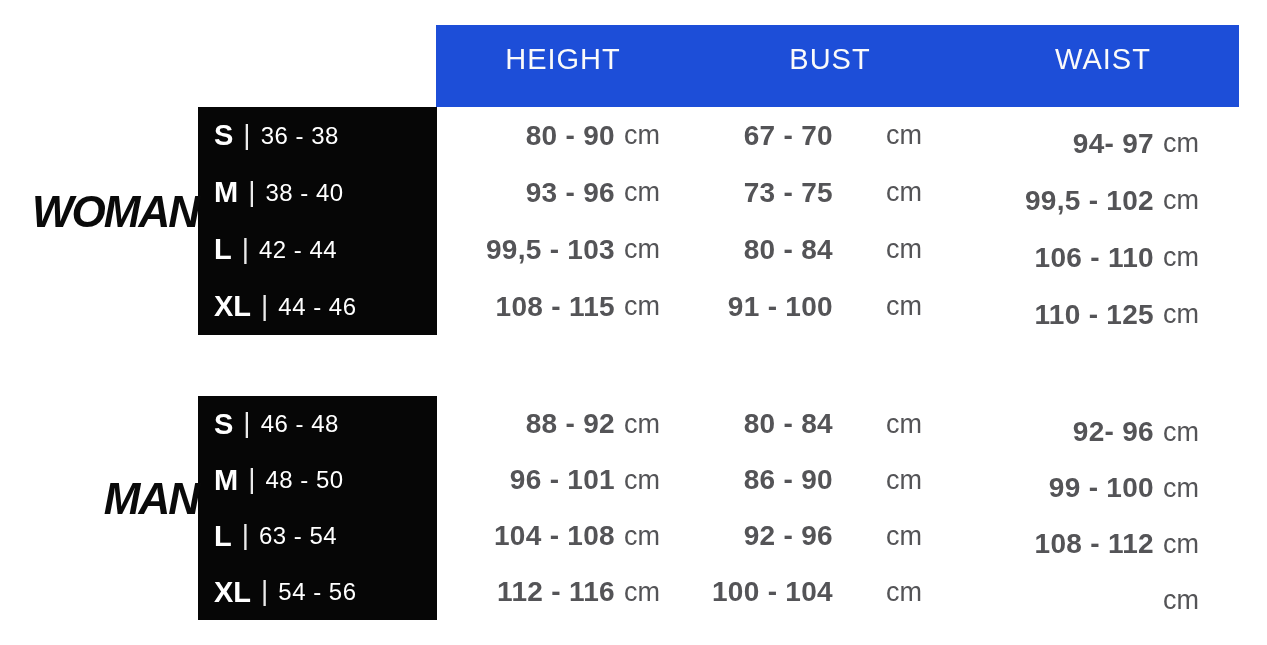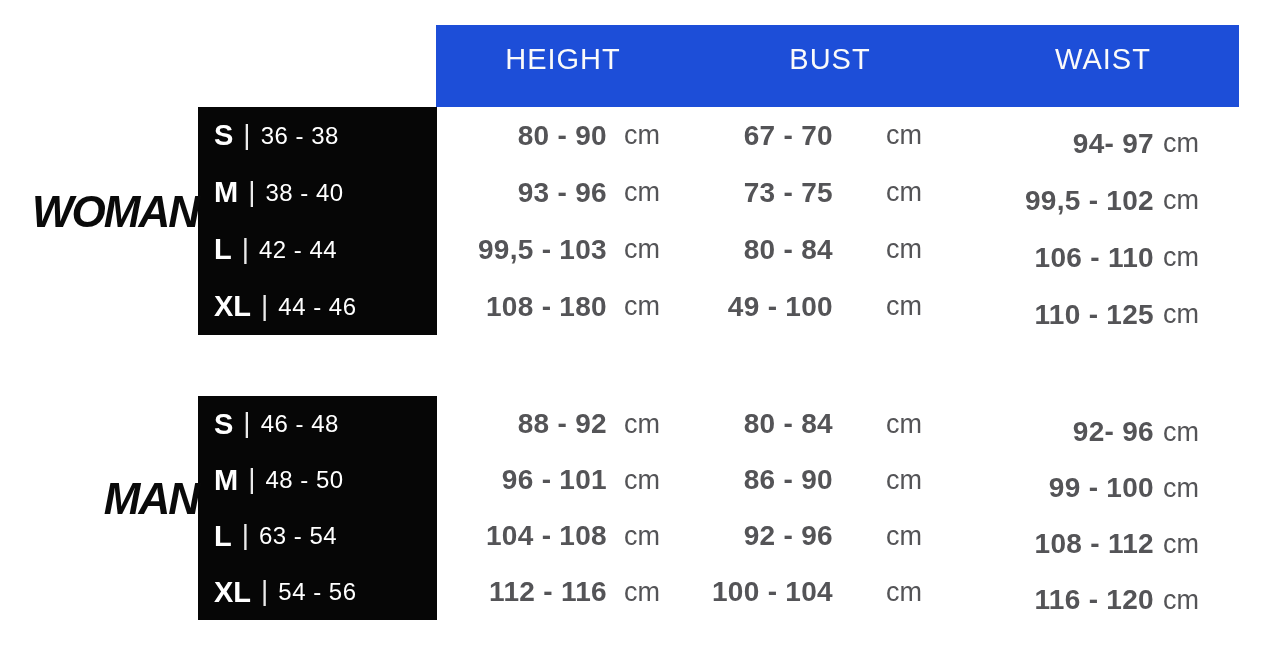--- a/index.html
+++ b/index.html
@@ -45,21 +45,21 @@
     grid-column:2;background:#060606;color:#ffffff;
     display:flex;align-items:center;padding-left:16px;white-space:nowrap;
   }
   .size-letter{font-weight:700;font-size:29px;}
   .sep{font-weight:400;font-size:28px;margin:0 10px;opacity:.92;position:relative;top:-1px;}
   .size-range{font-weight:400;font-size:24px;letter-spacing:.5px;}
 
   .val-cell{
     display:flex;align-items:center;justify-content:flex-end;white-space:nowrap;
   }
-  .c-height{grid-column:3;padding-right:20px;gap:8px;}
+  .c-height{grid-column:3;padding-right:20px;}
   .c-bust{grid-column:4;padding-right:18px;gap:44px;}
   .c-waist{grid-column:5;padding-right:41px;margin-top:16px;}
   .val{font-weight:700;font-size:28px;color:#545457;letter-spacing:.3px;}
   .unit{font-weight:400;font-size:27px;color:#545457;margin-left:9px;}
 
   .r1{grid-row:1;}.r2{grid-row:2;}.r3{grid-row:3;}.r4{grid-row:4;}
 </style>
 </head>
 <body>
 
@@ -129,25 +129,25 @@
       <span class="val">106 - 110</span>
       <span class="unit">cm</span>
     </div>
 
     <div class="size-cell r4">
       <span class="size-letter">XL</span>
       <span class="sep">|</span>
       <span class="size-range">44 - 46</span>
     </div>
     <div class="val-cell c-height r4">
-      <span class="val">108 - 180</span>
+      <span class="val">108 - 115</span>
       <span class="unit">cm</span>
     </div>
     <div class="val-cell c-bust r4">
-      <span class="val">49 - 100</span>
+      <span class="val">91 - 100</span>
       <span class="unit">cm</span>
     </div>
     <div class="val-cell c-waist r4">
       <span class="val">110 - 125</span>
       <span class="unit">cm</span>
     </div>
   </section>
 
   <section class="size-section man">
     <div class="label-cell">
@@ -215,18 +215,17 @@
     </div>
     <div class="val-cell c-height r4">
       <span class="val">112 - 116</span>
       <span class="unit">cm</span>
     </div>
     <div class="val-cell c-bust r4">
       <span class="val">100 - 104</span>
       <span class="unit">cm</span>
     </div>
     <div class="val-cell c-waist r4">
-      <span class="val">116 - 120</span>
       <span class="unit">cm</span>
     </div>
   </section>
 
 </div>
 
 </body></html>

